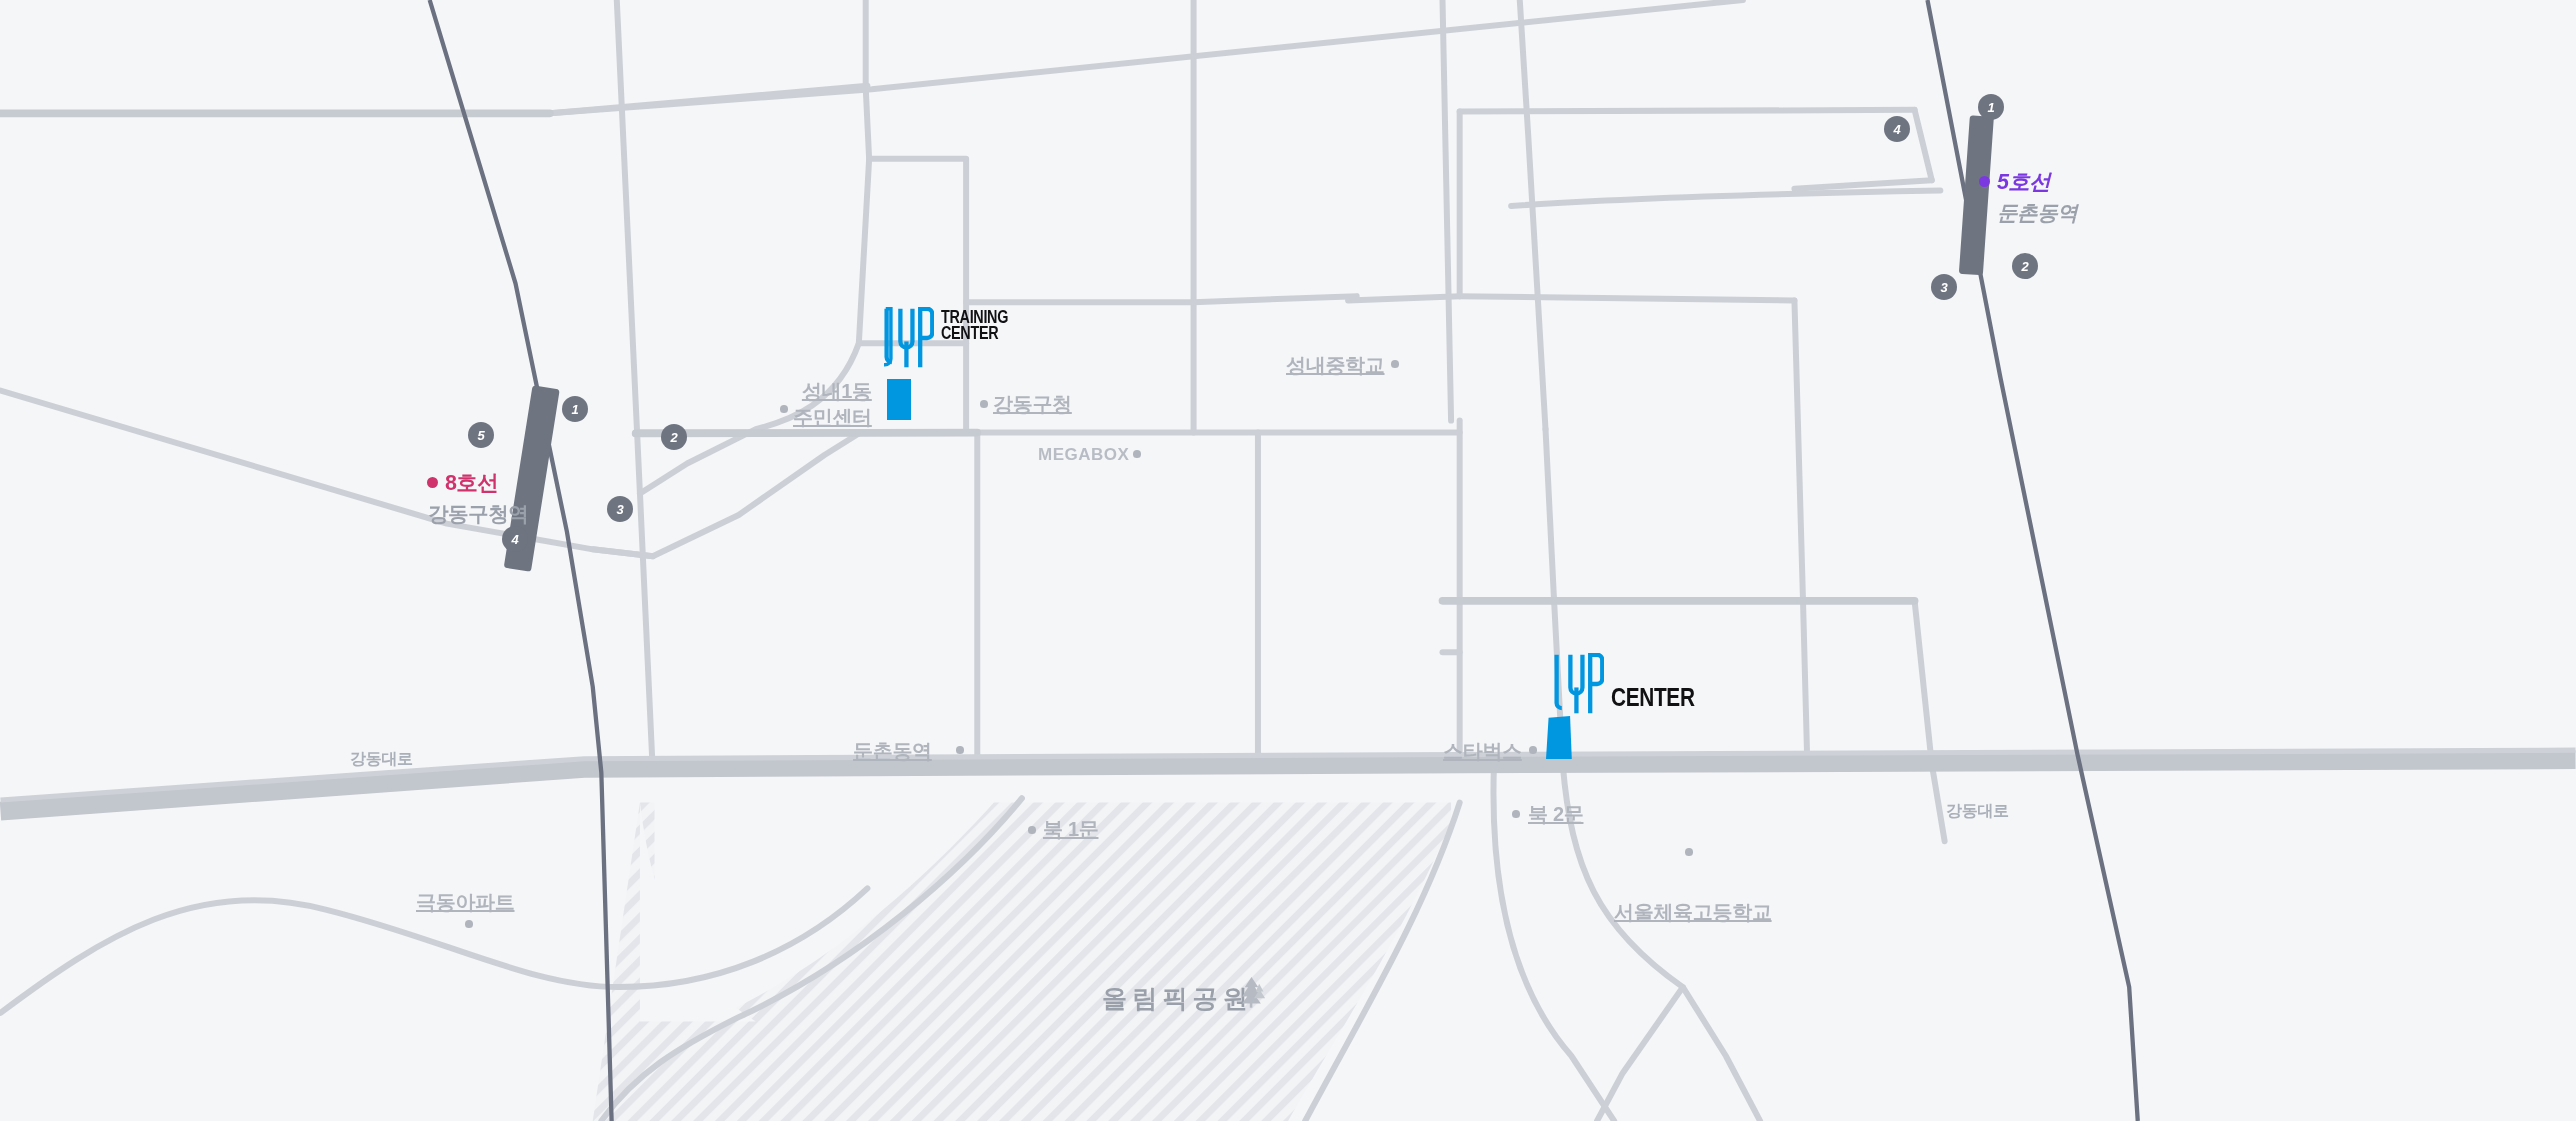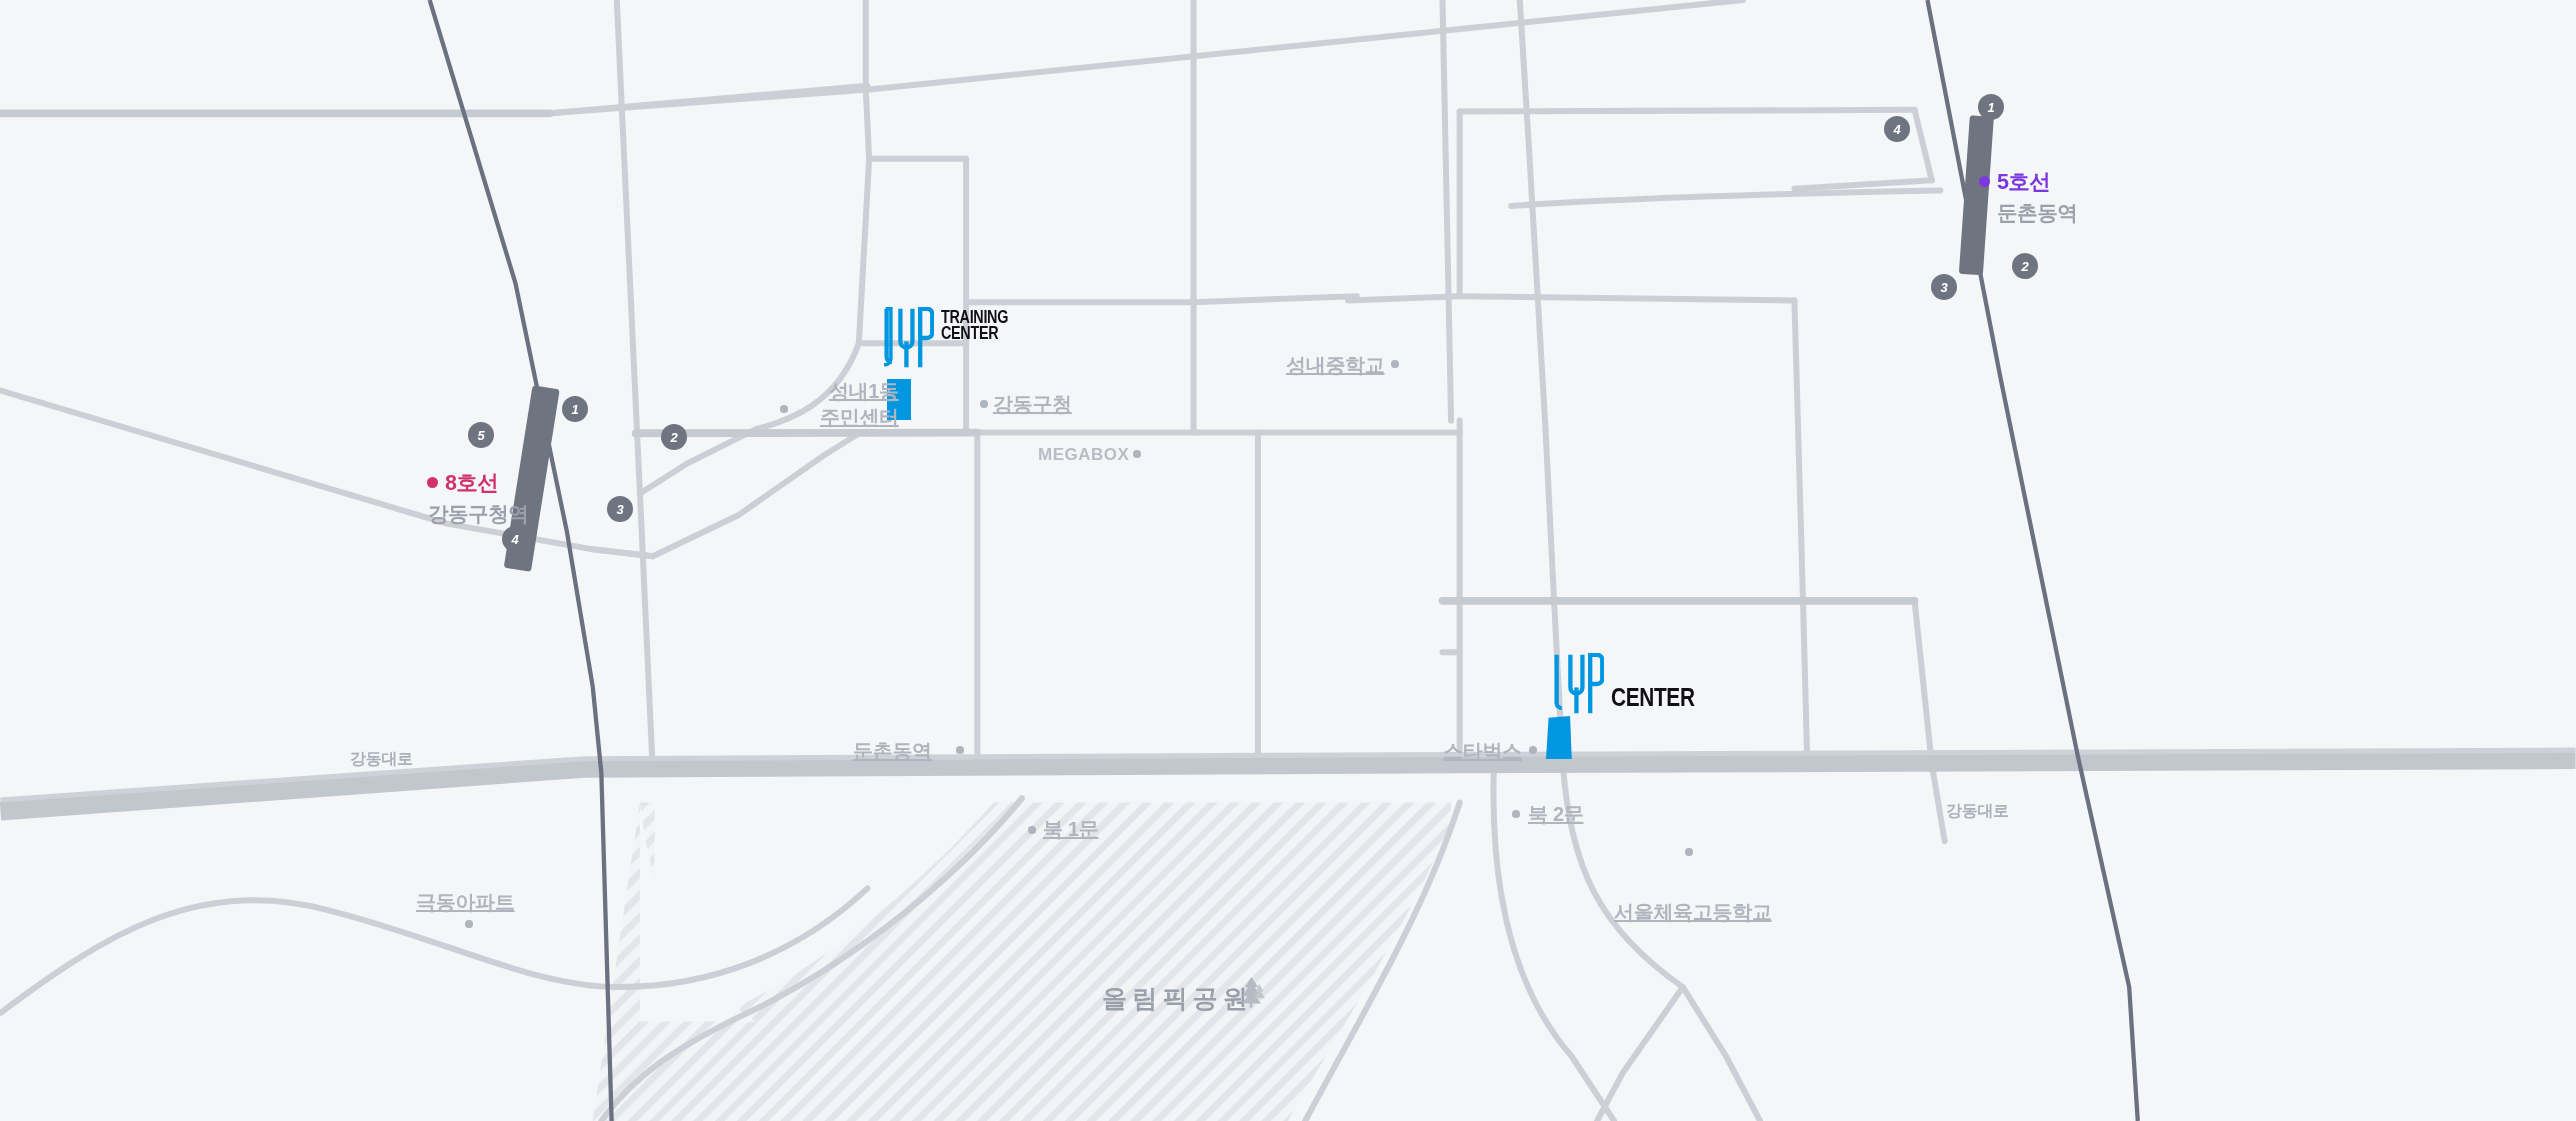--- a/index.html
+++ b/index.html
@@ -287,42 +287,42 @@
   <div class="exit-badge" style="left:661px; top:424px;">
       <span>2</span>
     </div>
   <div class="exit-badge" style="left:607px; top:496px;">
       <span>3</span>
     </div>
   <div class="exit-badge" style="left:502px; top:526px;">
       <span>4</span>
     </div>
 
-  <div class="station-block" style="left:1979px; top:167px;">
+  <div class="station-block" style="left:1979px; top:167px;font-style:italic;">
     <div class="station-line" style="color:#7b38e0;">
       <span class="line-dot" style="background:#7b38e0;"></span>
       <span>5호선</span>
     </div>
     <div class="station-name indent">둔촌동역</div>
   </div>
 
   <div class="exit-badge" style="left:1978px; top:94px;">
       <span>1</span>
     </div>
   <div class="exit-badge" style="left:1884px; top:116px;">
       <span>4</span>
     </div>
   <div class="exit-badge" style="left:2012px; top:253px;">
       <span>2</span>
     </div>
   <div class="exit-badge" style="left:1931px; top:274px;">
       <span>3</span>
     </div>
 
-  <div class="ov poi-label two-line" style="left:820px; top:378px; text-align:right;">
+  <div class="ov poi-label two-line" style="left:793px; top:378px; text-align:right;">
     <div>성내1동</div>
     <div>주민센터</div>
   </div>
   <span class="poi-dot" style="left:780px; top:405px;"></span>
 
   <span class="poi-dot" style="left:980px; top:400px;"></span>
   <div class="ov poi-label" style="left:993px; top:392px;">강동구청</div>
 
   <div class="ov poi-label" style="left:1286px; top:353px;">성내중학교</div>
   <span class="poi-dot" style="left:1391px; top:360px;"></span>

